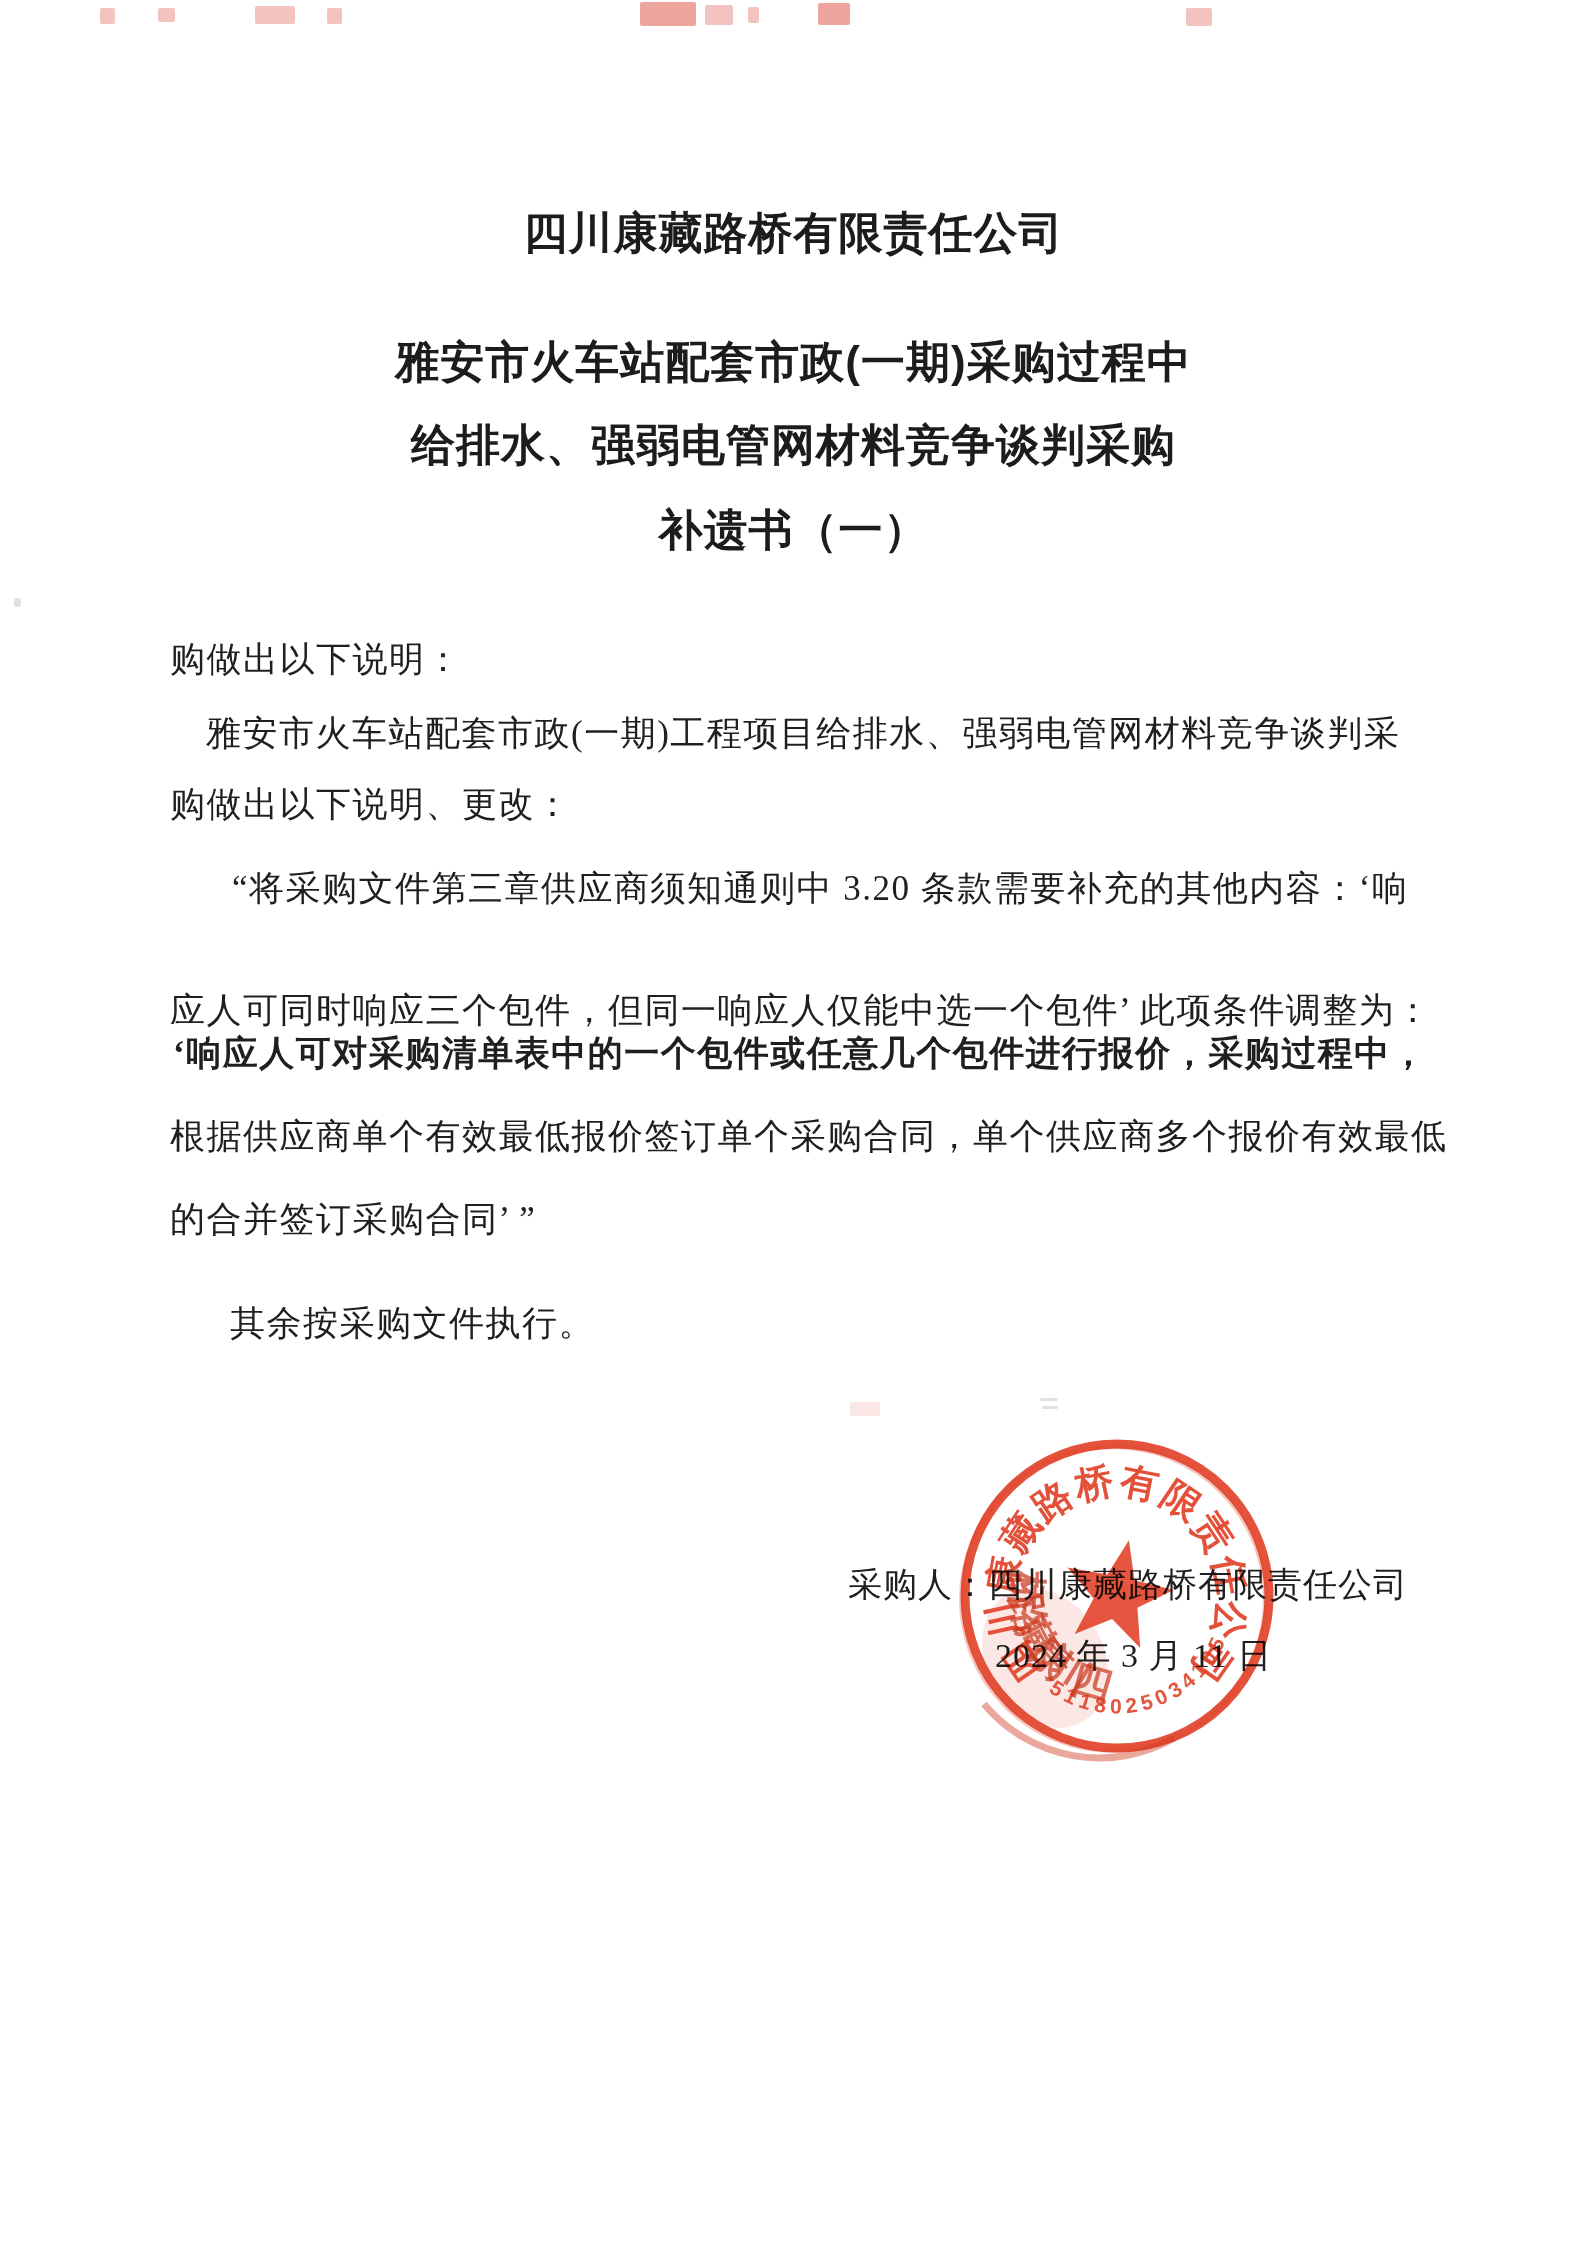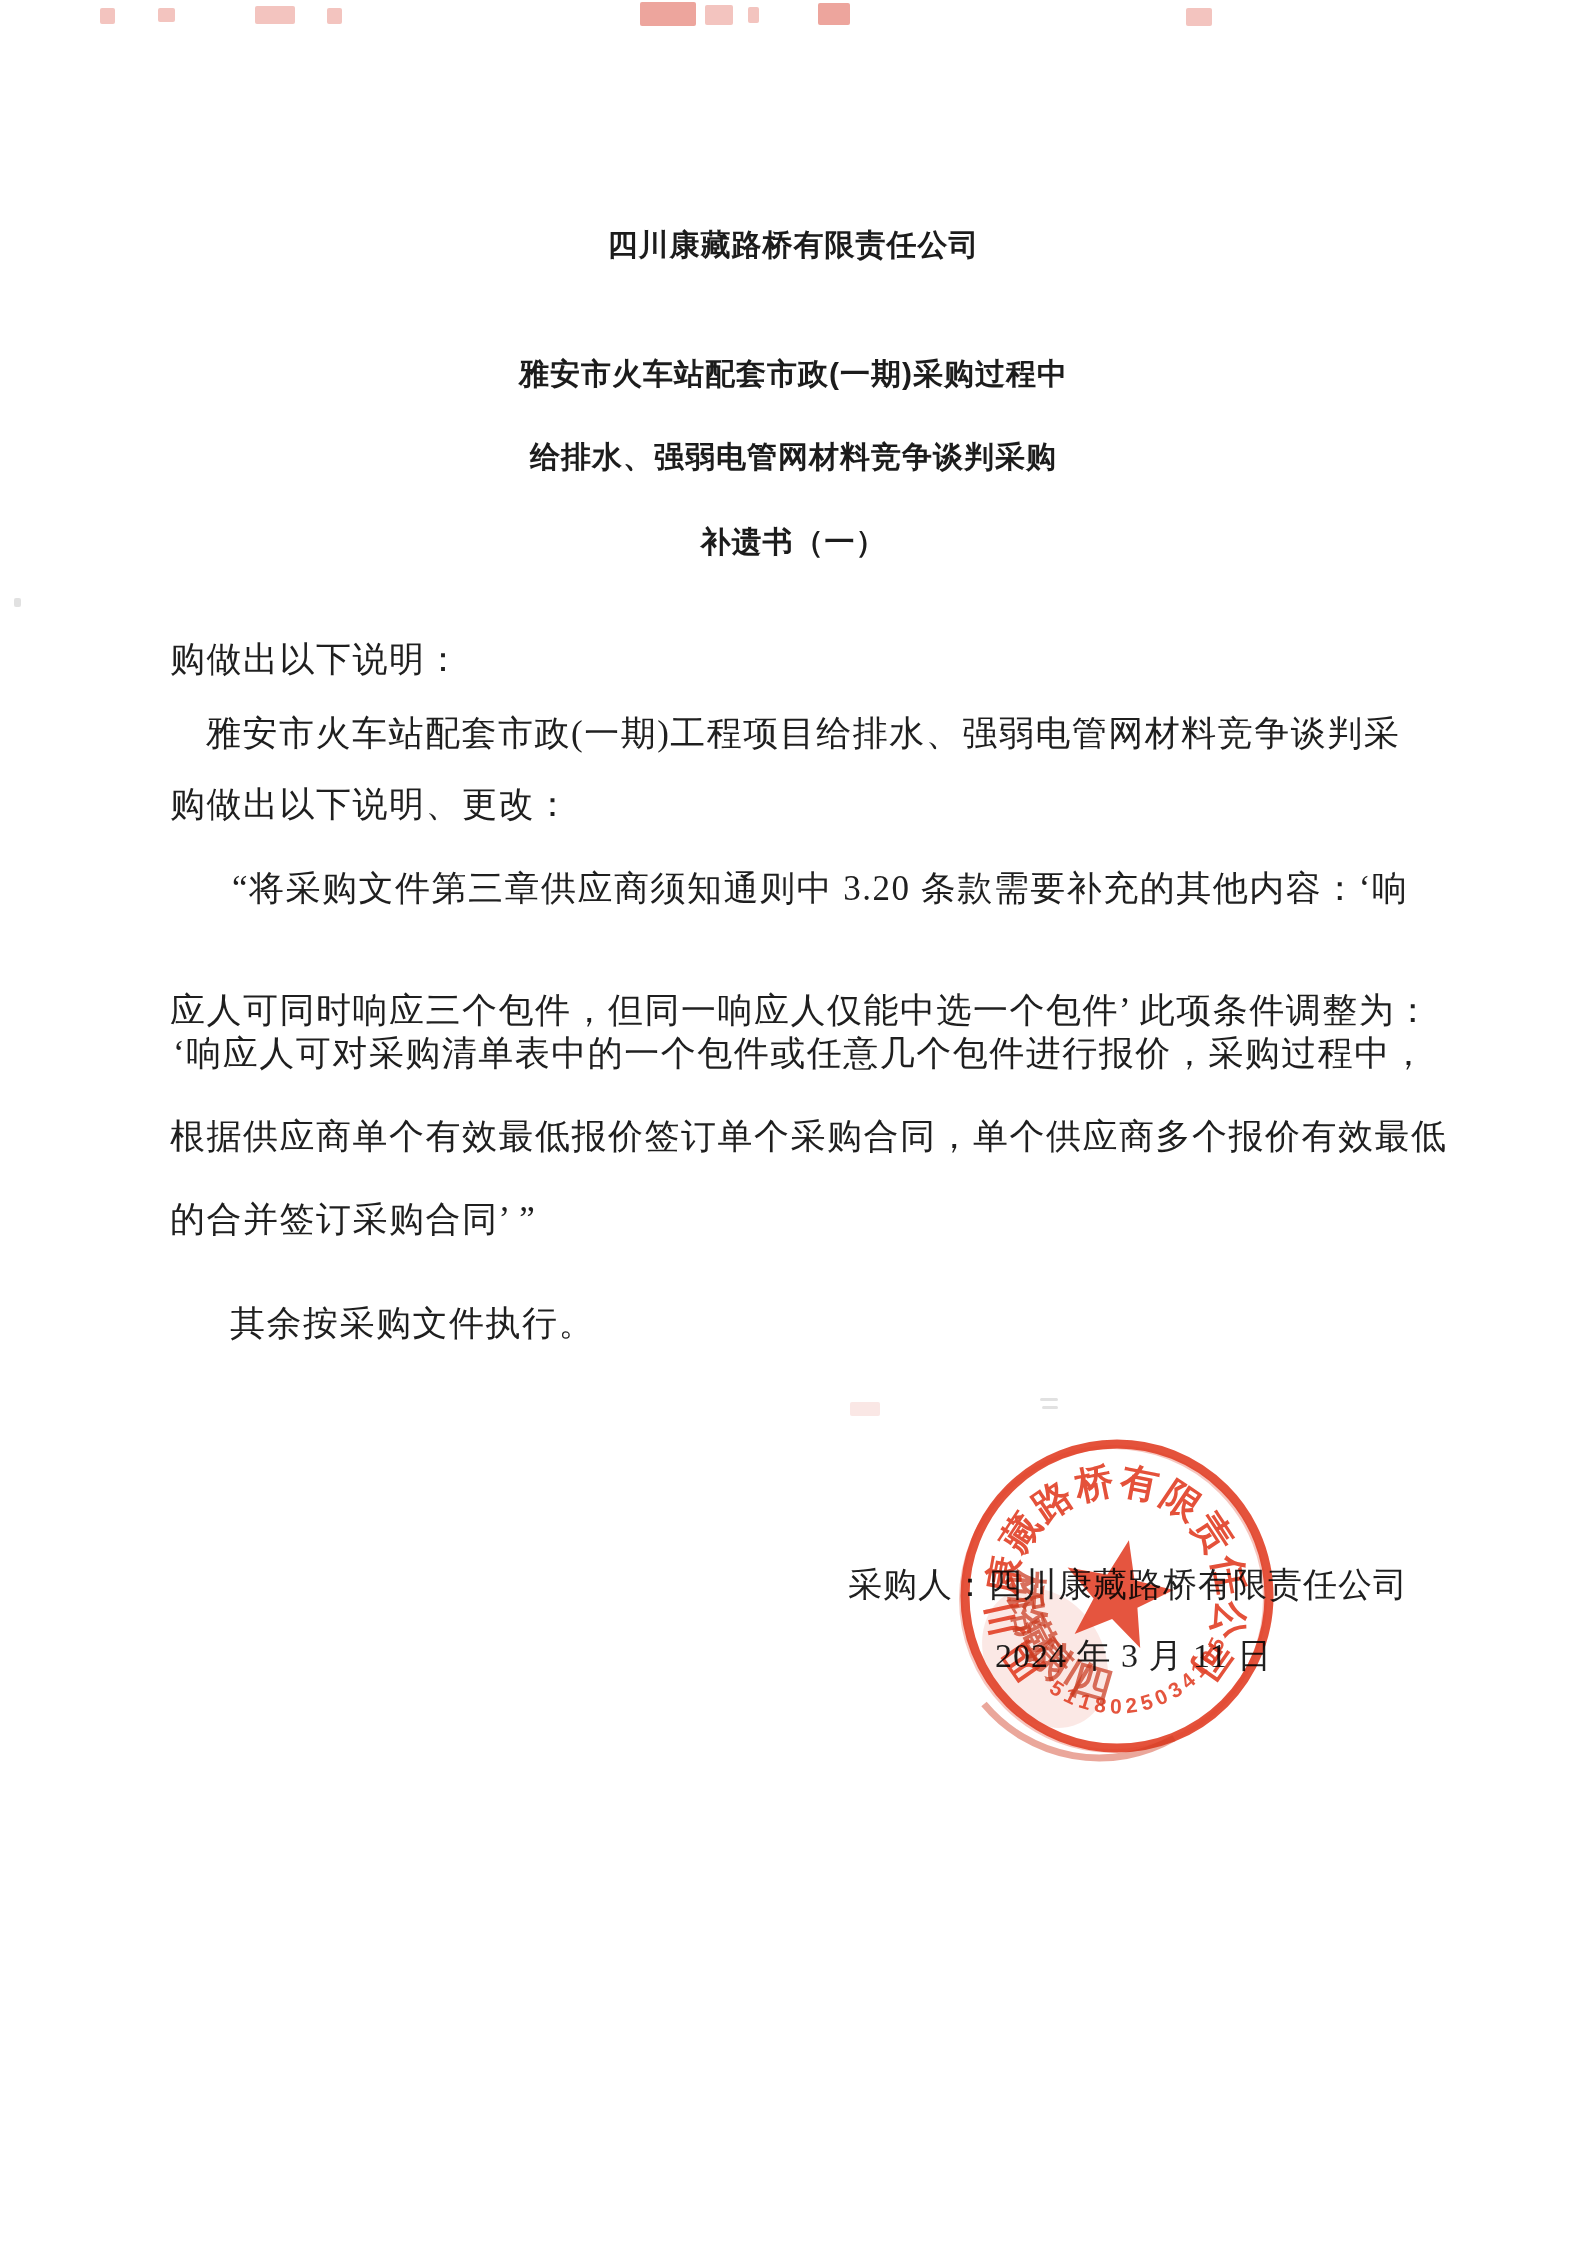--- a/index.html
+++ b/index.html
@@ -14,25 +14,24 @@
   
   .artifact{position:absolute;border-radius:2px;}
   .artifact.pink{background:rgba(224,100,88,0.38);}
   .artifact.pink-strong{background:rgba(219,75,60,0.5);}
   .artifact.gray{background:rgba(120,120,120,0.22);}
   
   .heading{
     position:absolute;left:0;width:100%;
     text-align:center;
     font-family:"Liberation Sans","DejaVu Sans",sans-serif;
-    font-weight:bold;font-size:30px;line-height:58px;
+    font-weight:bold;font-size:44px;line-height:58px;
     color:#1c1c1c;
     letter-spacing:1px;
     white-space:nowrap;
-    margin-top:12px;
   }
   
   .bline{
     position:absolute;
     font-size:35px;line-height:46px;
     color:#1f1f1f;
     white-space:nowrap;
     letter-spacing:1.5px;
   }
   .sig{
@@ -72,21 +71,21 @@
   <div class="heading" style="top:416px;">给排水、强弱电管网材料竞争谈判采购</div>
   <div class="heading" style="top:501px;">补遗书（一）</div>
 
   <div class="bline" style="left:170px;top:637px;">购做出以下说明：</div>
 
   <div class="bline" style="left:206px;top:699px;margin-top:12px;">雅安市火车站配套市政(一期)工程项目给排水、强弱电管网材料竞争谈判采</div>
   <div class="bline" style="left:170px;top:782px;">购做出以下说明、更改：</div>
 
   <div class="bline" style="left:196px;top:866px;margin-left:36px;">“将采购文件第三章供应商须知通则中 3.20 条款需要补充的其他内容：‘响</div>
   <div class="bline" style="left:170px;top:988px;">应人可同时响应三个包件，但同一响应人仅能中选一个包件’ 此项条件调整为：</div>
-  <div class="bline" style="left:173px;top:1031px;">‘响应人可对采购清单表中的一个包件或任意几个包件进行报价，采购过程中，</div>
+  <div class="bline" style="left:173px;top:1031px;font-weight:bold;">‘响应人可对采购清单表中的一个包件或任意几个包件进行报价，采购过程中，</div>
   <div class="bline" style="left:170px;top:1114px;">根据供应商单个有效最低报价签订单个采购合同，单个供应商多个报价有效最低</div>
   <div class="bline" style="left:170px;top:1197px;">的合并签订采购合同’ ”</div>
 
   <div class="bline" style="left:230px;top:1301px;font-family:Liberation Serif, serif;">其余按采购文件执行。</div>
 
   <div class="sig" style="left:848px;top:1563px;">采购人：四川康藏路桥有限责任公司</div>
   <div class="sig" style="left:995px;top:1634px;">2024 年 3 月 11 日</div>
 
   <div class="stamp-wrap">
     <svg id="stamp-svg" viewBox="0 0 380 380" xmlns="http://www.w3.org/2000/svg">

